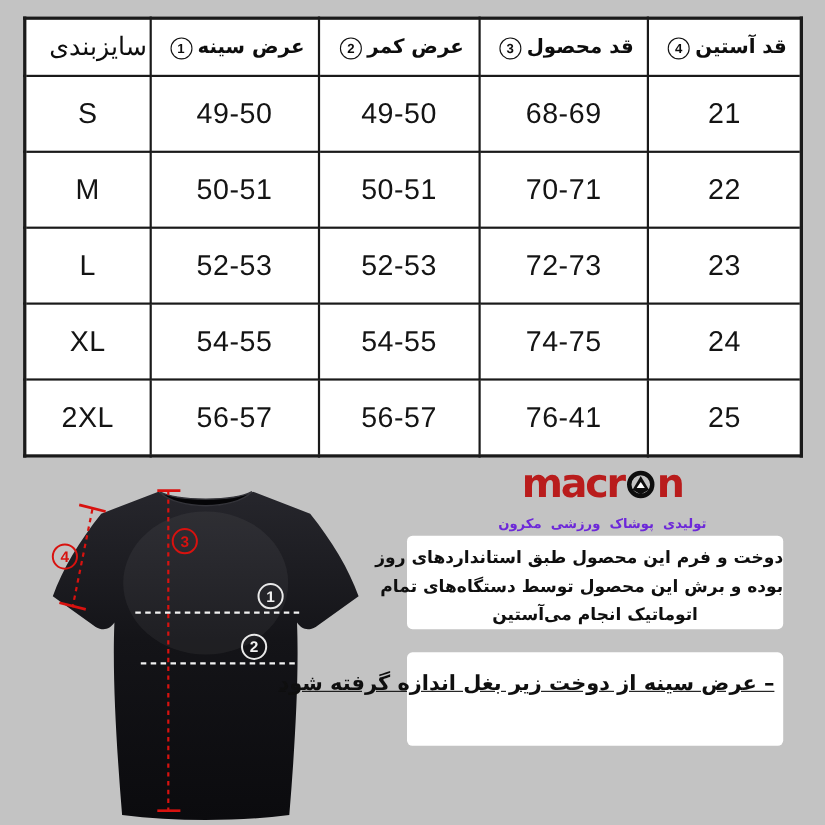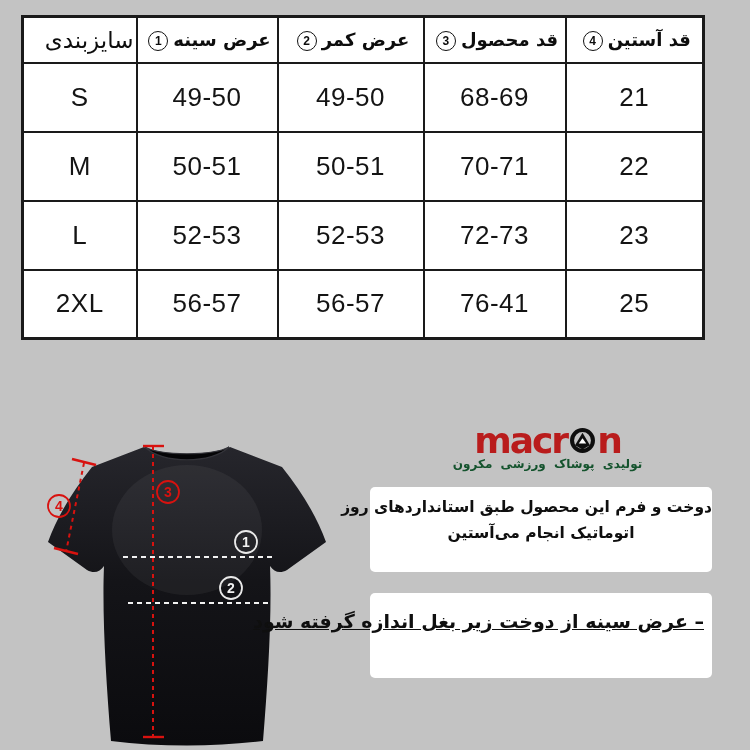--- a/index.html
+++ b/index.html
@@ -14,21 +14,21 @@
   
   table.size-table{
     position:absolute;left:21px;top:15px;
     border-collapse:collapse;table-layout:fixed;
     background:#ffffff;border:3px solid #1a1a1a;
   }
   .size-table th,.size-table td{
     border:2px solid #1a1a1a;
     text-align:center;vertical-align:middle;
     overflow:visible;white-space:nowrap;
-    background:#ffffff;padding:0;
+    background:#ffffff;padding:12px;
   }
   .size-table thead tr{height:46px;}
   .size-table tbody tr{height:69px;}
   .size-table th{
     direction:rtl;
     font-family:"DejaVu Sans",sans-serif;
     font-weight:bold;font-size:18px;color:#0d0d0d;
   }
   .size-table th.th-size{
     font-weight:normal;font-size:23px;
@@ -54,22 +54,22 @@
   
   .logo{position:absolute;left:440px;top:426px;width:215px;text-align:center;}
   .wordmark{
     display:flex;align-items:center;justify-content:center;
     font-family:"DejaVu Sans",sans-serif;
     font-weight:bold;font-size:36px;line-height:30px;
     letter-spacing:-2px;color:#b91c1c;
   }
   .wordmark .emblem{margin:0 1px 2px 2px;}
   .tagline{
-    margin-top:1px;direction:rtl;
-    font-size:12px;font-weight:bold;color:#14532d;
+    margin-top:13px;direction:rtl;
+    font-size:12px;font-weight:bold;color:#6d28d9;
     word-spacing:4px;white-space:nowrap;
   }
 
   
   .note-box{
     position:absolute;left:370px;width:342px;height:85px;
     background:#ffffff;border-radius:5px;box-sizing:border-box;
     direction:rtl;color:#0f0f0f;font-weight:bold;
   }
   .box1{top:487px;padding-top:7px;text-align:center;font-size:15.5px;line-height:26px;}
@@ -112,20 +112,27 @@
         <td>50-51</td>
         <td>70-71</td>
         <td>22</td>
       </tr>
       <tr>
         <td>L</td>
         <td>52-53</td>
         <td>52-53</td>
         <td>72-73</td>
         <td>23</td>
+      </tr>
+      <tr>
+        <td>XL</td>
+        <td>54-55</td>
+        <td>54-55</td>
+        <td>74-75</td>
+        <td>24</td>
       </tr>
       <tr>
         <td>2XL</td>
         <td>56-57</td>
         <td>56-57</td>
         <td>76-41</td>
         <td>25</td>
       </tr>
     </tbody>
   </table>
@@ -185,20 +192,21 @@
         <polygon points="20,8.5 31,27 20,33.5 9,27" fill="#0e0e0e"></polygon>
         <polygon points="20,16.5 25.5,24.5 14.5,24.5" fill="#ffffff"></polygon>
       </svg>
       <span>n</span>
     </div>
     <div class="tagline">تولیدی پوشاک ورزشی مکرون</div>
   </div>
 
   <div class="note-box box1">
     <div class="note-line">دوخت و فرم این محصول طبق استانداردهای روز</div>
+    <div class="note-line">بوده و برش این محصول توسط دستگاه‌های تمام</div>
     <div class="note-line">اتوماتیک انجام می‌آستین</div>
   </div>
 
   <div class="note-box box2">
     <div class="bullet-line">– عرض سینه از دوخت زیر بغل اندازه گرفته شود</div>
   </div>
 
 </div>
 
 </body></html>

